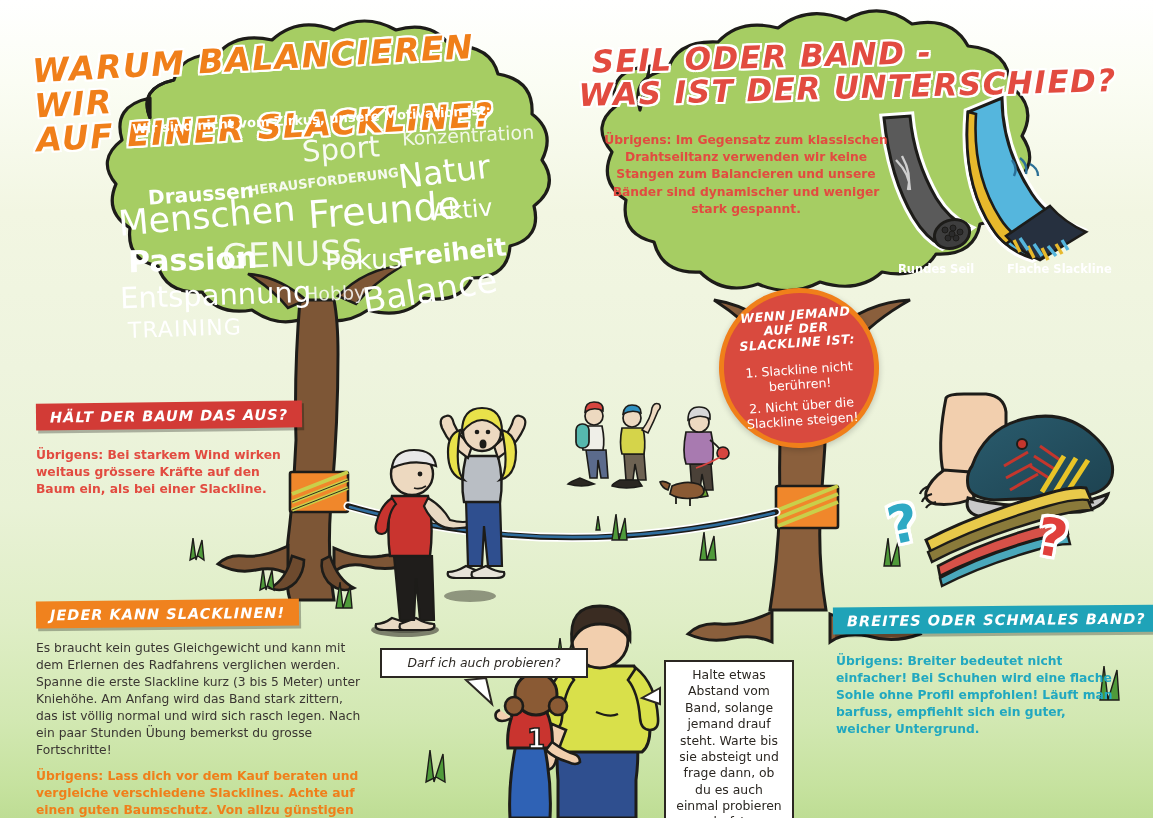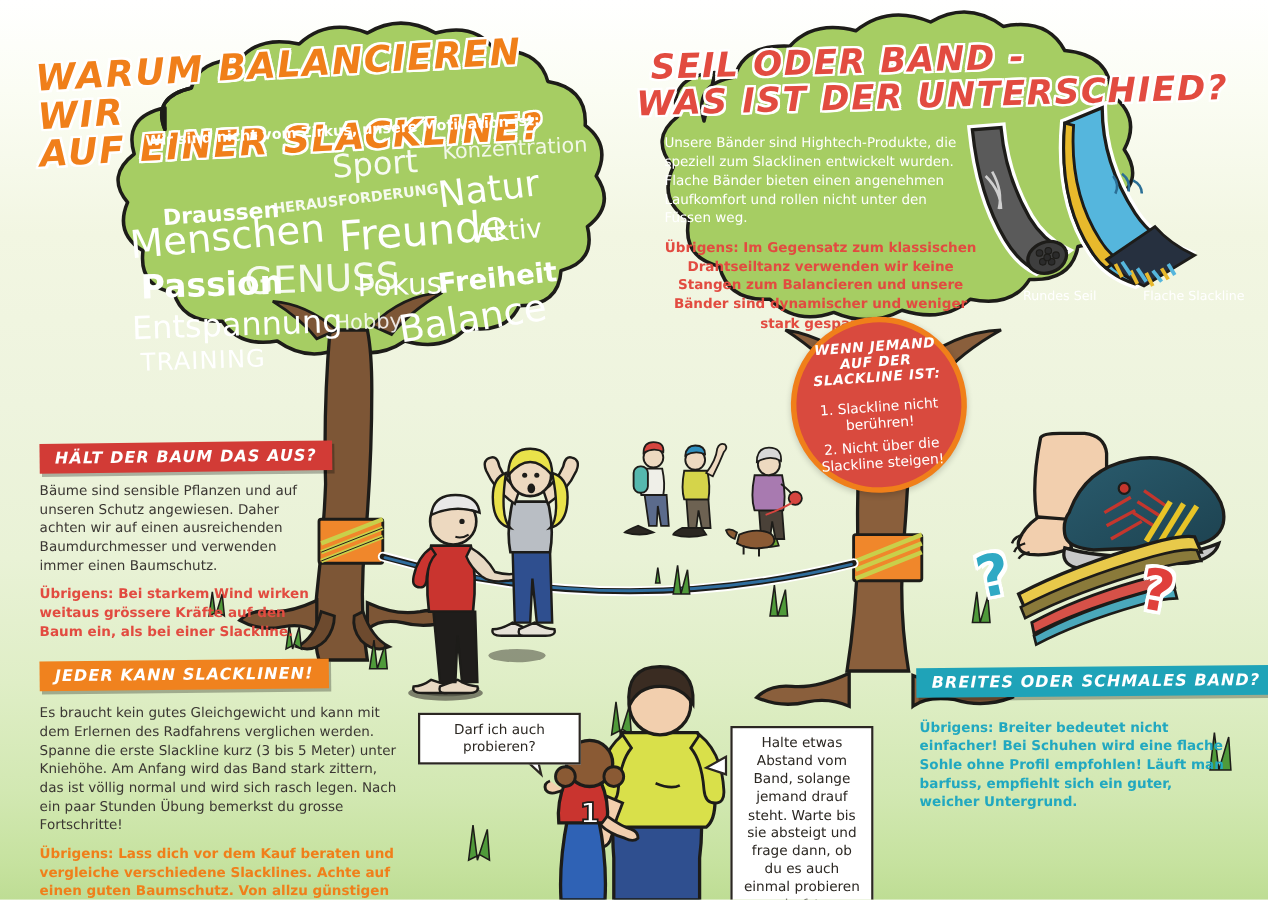--- a/index.html
+++ b/index.html
@@ -92,23 +92,22 @@
   .bodytxt { font-size:12.3px; line-height:1.38; }
   .white-txt { color:#ffffff; }
   .red-txt   { color:#e24b40; font-weight:bold; }
   .orange-txt{ color:#f07f1a; font-weight:bold; }
   .teal-txt  { color:#21a8c0; font-weight:bold; }
   .dark-txt  { color:#3a3632; }
   #seil-hint { margin-top:10px; text-align:center; font-size:12.3px; line-height:1.4; }
 
   
   .prodlabel {
-    position:absolute; color:#ffffff; font-size:11.5px; font-weight:normal;
+    position:absolute; color:#ffffff; font-size:11.5px; font-weight:bold;
     white-space:nowrap;
-    margin-left:32px;
   }
   #lbl-seil { left:898px; top:262px; }
   #lbl-flach{ left:1007px; top:262px; }
 
   
   #rule-badge {
     position:absolute; left:719px; top:288px; width:160px; height:160px;
     border-radius:50%;
     background:#d94a3e;
     border:5px solid #f07f1a;
@@ -152,21 +151,21 @@
   #txt-jeder { position:absolute; left:36px;  top:640px; width:332px; }
   #txt-band  { position:absolute; left:836px; top:644px; width:288px; }
   .hint { margin-top:9px; }
 
   
   .bubble {
     position:absolute; background:#ffffff; border:2px solid #2b2722;
     color:#2b2722; font-size:12.4px; line-height:1.32;
     padding:5px 9px; text-align:center;
   }
-  #bubble-girl { left:380px; top:648px; width:148px; }
+  #bubble-girl { left:380px; top:648px; width:208px;font-style:italic; }
   #bubble-dad  { left:664px; top:660px; width:130px; }
 
   
   .qmark {
     position:absolute; font-size:52px; font-weight:bold; font-family:"DejaVu Sans",sans-serif;
     -webkit-text-stroke:4px #ffffff; paint-order:stroke fill;
     text-shadow:
       3px 0 0 #fff,-3px 0 0 #fff,0 3px 0 #fff,0 -3px 0 #fff,
       3px 3px 0 #fff,-3px 3px 0 #fff,3px -3px 0 #fff,-3px -3px 0 #fff;
   }
@@ -439,41 +438,39 @@
     <div class="wc" id="wc-genuss">GENUSS</div>
     <div class="wc" id="wc-fokus">Fokus</div>
     <div class="wc" id="wc-frei">Freiheit</div>
     <div class="wc" id="wc-entsp">Entspannung</div>
     <div class="wc" id="wc-hobby">Hobby</div>
     <div class="wc" id="wc-balance">Balance</div>
     <div class="wc" id="wc-train">TRAINING</div>
   </div>
 
   <div id="seil-text">
-    <div class="bodytxt white-txt">Unsere Bänder sind Hightech-Produkte, die speziell zum Slacklinen entwickelt wurden. Flache Bänder bieten einen angenehmen Laufkomfort und rollen nicht unter den Füssen weg.</div>
     <div class="red-txt" id="seil-hint">Übrigens: Im Gegensatz zum klassischen Drahtseiltanz verwenden wir keine Stangen zum Balancieren und unsere Bänder sind dynamischer und weniger stark gespannt.</div>
   </div>
 
   <div class="prodlabel" id="lbl-seil">Rundes Seil</div>
   <div class="prodlabel" id="lbl-flach">Flache Slackline</div>
 
   <div id="rule-badge">
     <div class="bhead">
       <span>WENN JEMAND</span><br>
       <span>AUF DER</span><br>
       <span>SLACKLINE IST:</span>
     </div>
     <div class="bitem">1. Slackline nicht berühren!</div>
     <div class="bitem">2. Nicht über die Slackline steigen!</div>
   </div>
 
   <div class="tail" id="tail-baum"></div>
   <div class="banner" id="banner-baum">HÄLT DER BAUM DAS AUS?</div>
   <div id="txt-baum">
-    <div class="bodytxt dark-txt">Bäume sind sensible Pflanzen und auf unseren Schutz angewiesen. Daher achten wir auf einen ausreichenden Baumdurchmesser und verwenden immer einen Baumschutz.</div>
     <div class="bodytxt red-txt hint">Übrigens: Bei starkem Wind wirken weitaus grössere Kräfte auf den Baum ein, als bei einer Slackline.</div>
   </div>
 
   <div class="tail" id="tail-jeder"></div>
   <div class="banner" id="banner-jeder">JEDER KANN SLACKLINEN!</div>
   <div id="txt-jeder">
     <div class="bodytxt dark-txt">Es braucht kein gutes Gleichgewicht und kann mit dem Erlernen des Radfahrens verglichen werden. Spanne die erste Slackline kurz (3 bis 5 Meter) unter Kniehöhe. Am Anfang wird das Band stark zittern, das ist völlig normal und wird sich rasch legen. Nach ein paar Stunden Übung bemerkst du grosse Fortschritte!</div>
     <div class="bodytxt orange-txt hint">Übrigens: Lass dich vor dem Kauf beraten und vergleiche verschiedene Slacklines. Achte auf einen guten Baumschutz. Von allzu günstigen Sets wird abgeraten.</div>
   </div>
 

